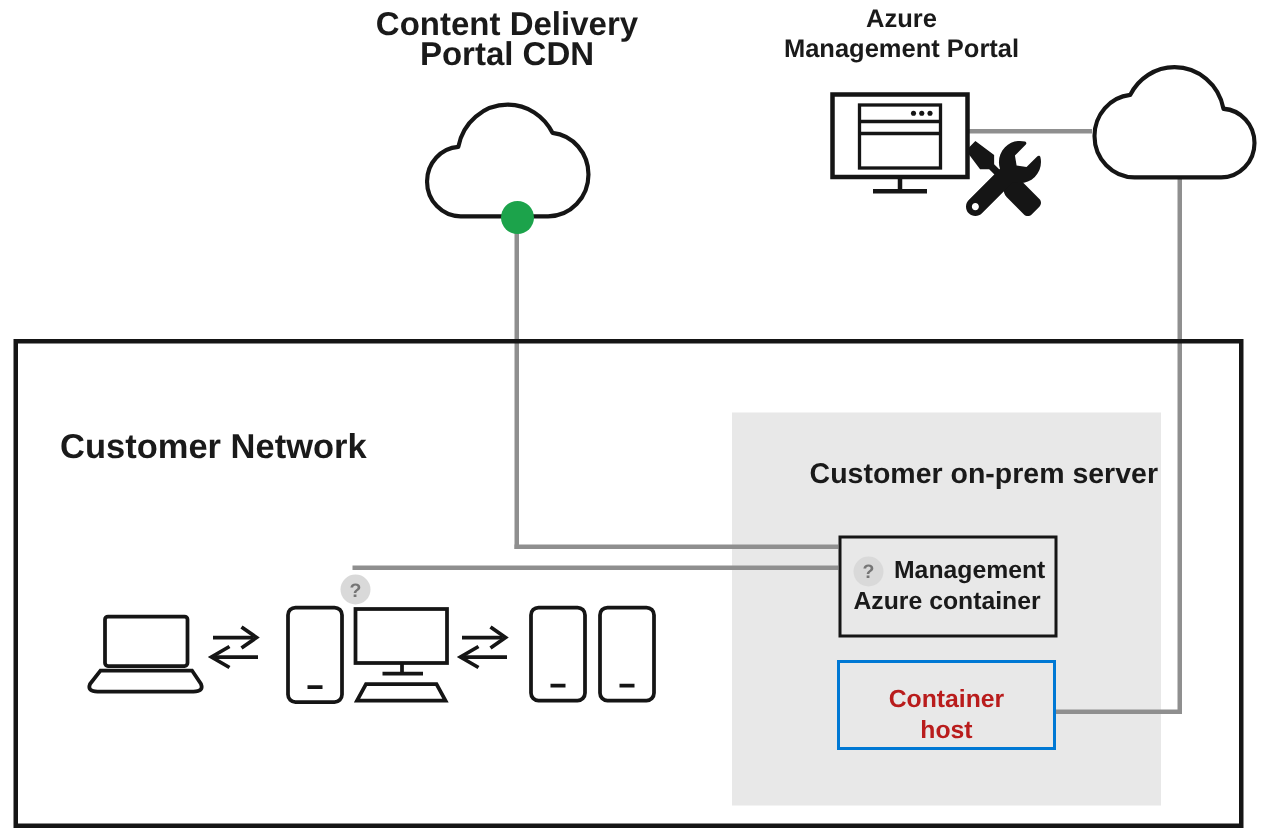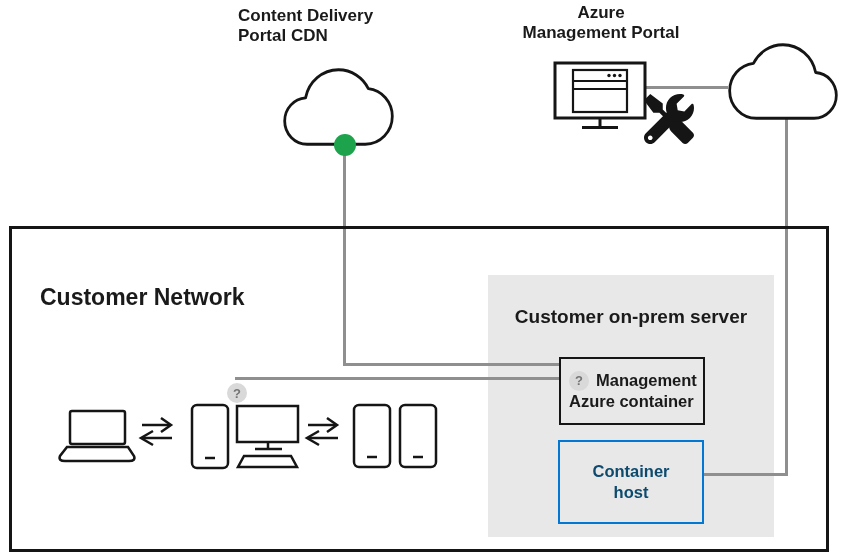--- a/index.html
+++ b/index.html
@@ -7,45 +7,45 @@
   .canvas{
     position:relative;width:850px;height:560px;background:#ffffff;overflow:hidden;
     font-family:"Liberation Sans",sans-serif;font-weight:bold;color:#1a1a1a;
   }
   .line{position:absolute;background:#8f8f8f;z-index:2;}
   .line.h{height:3px;}
   .line.v{width:3px;}
   .onprem-box{position:absolute;left:488px;top:275px;width:286px;height:262px;background:#e8e8e8;z-index:1;}
   .network-box{position:absolute;left:9px;top:226px;width:820px;height:326px;border:3px solid #151515;box-sizing:border-box;background:transparent;z-index:3;}
   .network-title{position:absolute;left:40px;top:284px;font-size:23px;z-index:4;white-space:nowrap;}
-  .onprem-title{position:absolute;left:490px;top:306px;width:282px;text-align:center;font-size:19px;z-index:4;}
-  .cdn-title{position:absolute;left:238px;top:6px;width:200px;font-size:17px;line-height:20px;z-index:4;}
+  .onprem-title{position:absolute;left:490px;top:306px;width:282px;text-align:right;font-size:19px;z-index:4;}
+  .cdn-title{position:absolute;left:238px;top:6px;width:200px;text-align:center;font-size:22px;line-height:20px;z-index:4;}
   .azure-title{position:absolute;left:501px;top:3px;width:200px;text-align:center;font-size:17px;line-height:20px;z-index:4;}
   .cloud{position:absolute;z-index:4;}
   .cdn-cloud{left:282px;top:67px;}
   .azure-cloud{left:727px;top:42px;}
   .green-dot{position:absolute;left:334px;top:134px;width:22px;height:22px;border-radius:50%;background:#1ca34b;z-index:5;}
   .portal{position:absolute;left:553px;top:61px;z-index:4;}
   .tools{position:absolute;left:641px;top:94px;z-index:5;}
   .cache-box{
     position:absolute;left:559px;top:357px;width:146px;height:68px;
     border:2.5px solid #151515;background:#e8e8e8;box-sizing:border-box;z-index:4;
     display:flex;flex-direction:column;justify-content:center;padding-left:8px;
     font-size:16.5px;line-height:21px;
   }
   .cache-row{display:flex;align-items:center;gap:7px;}
   .badge{
     width:20px;height:20px;border-radius:50%;background:#d9d9d9;color:#757575;
     font-size:13px;display:flex;align-items:center;justify-content:center;font-weight:bold;flex:0 0 auto;
   }
   .host-box{
-    position:absolute;left:558px;top:440px;width:146px;height:84px;
+    position:absolute;left:558px;top:440px;width:146px;height:60px;
     border:2.5px solid #0078d4;background:#e8e8e8;box-sizing:border-box;z-index:4;
-    display:flex;flex-direction:column;justify-content:center;align-items:center;
-    color:#0c4a6e;font-size:16.5px;line-height:21px;text-align:center;
+    display:flex;flex-direction:column;justify-content:flex-end;align-items:center;
+    color:#b91c1c;font-size:16.5px;line-height:21px;text-align:center;
   }
   .devices{position:absolute;left:55px;top:385px;z-index:4;}
   .devices-badge{position:absolute;left:227px;top:383px;z-index:5;}
 </style>
 </head>
 <body>
 
 <div class="canvas">
 
   <div class="onprem-box"></div>

